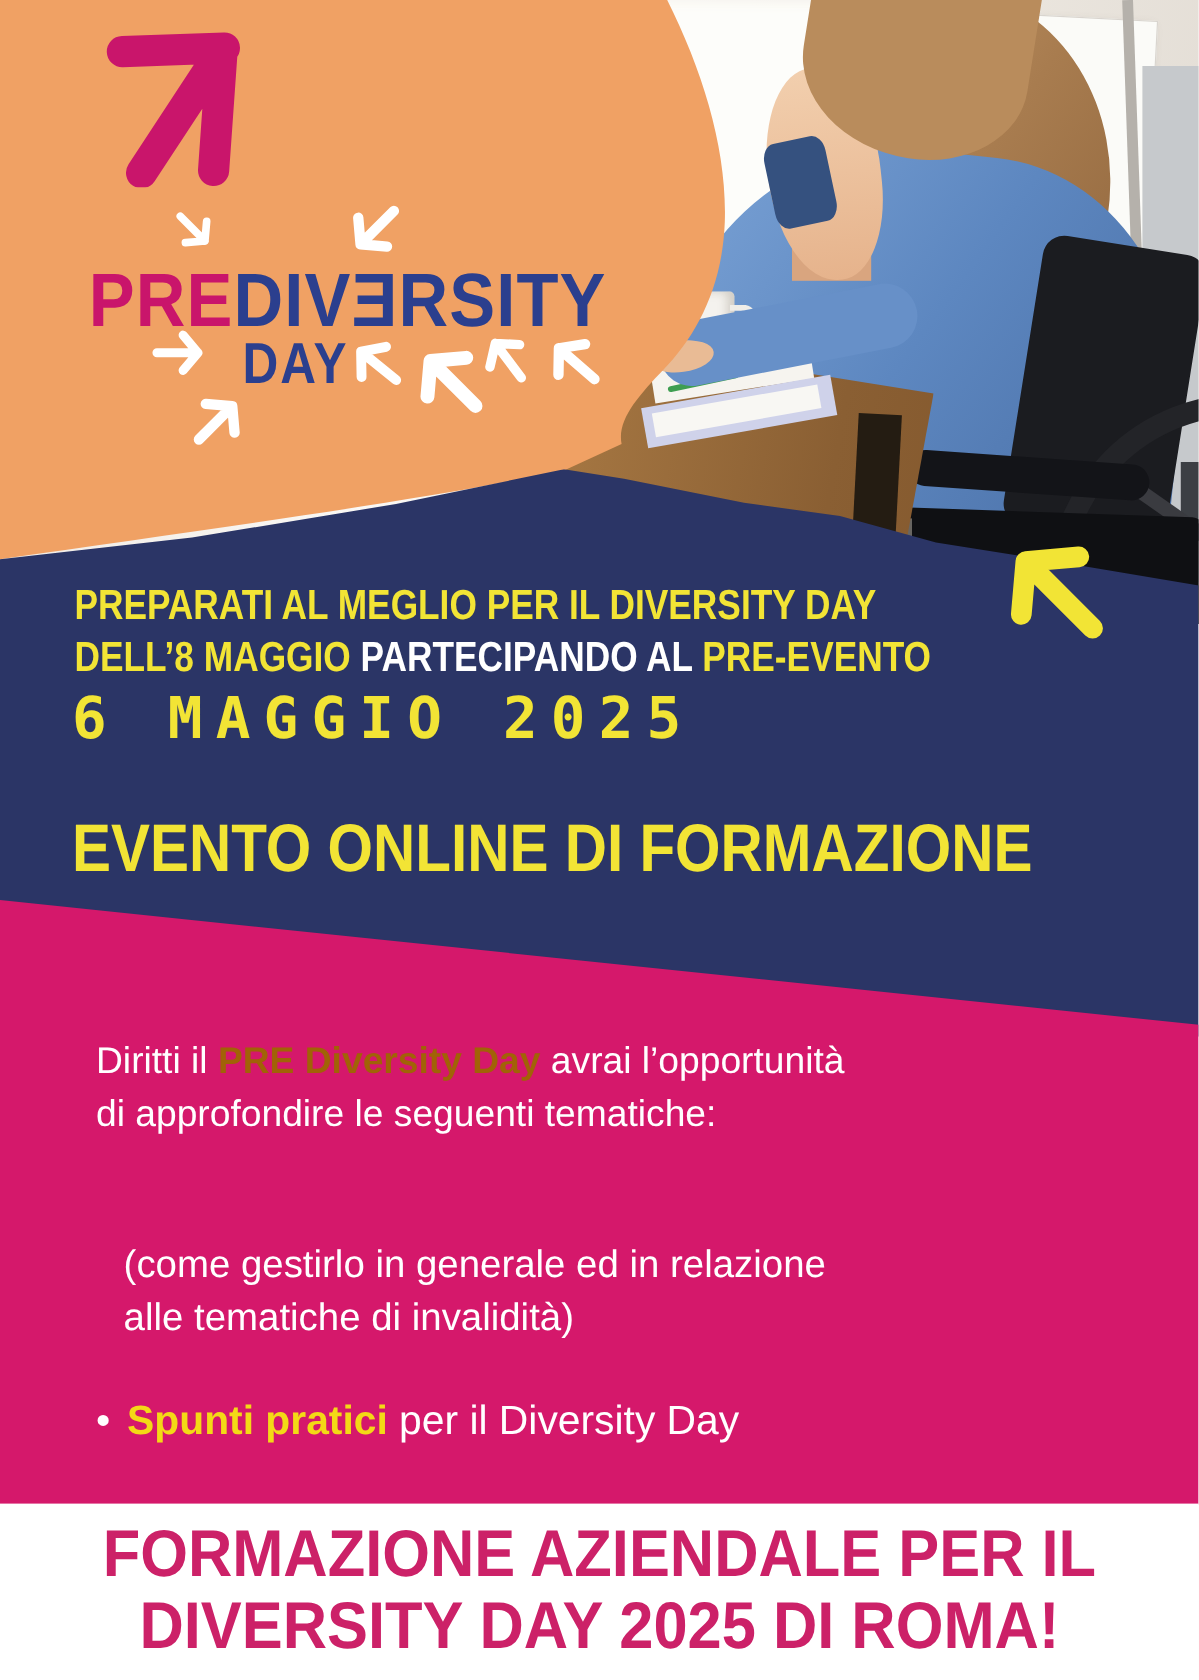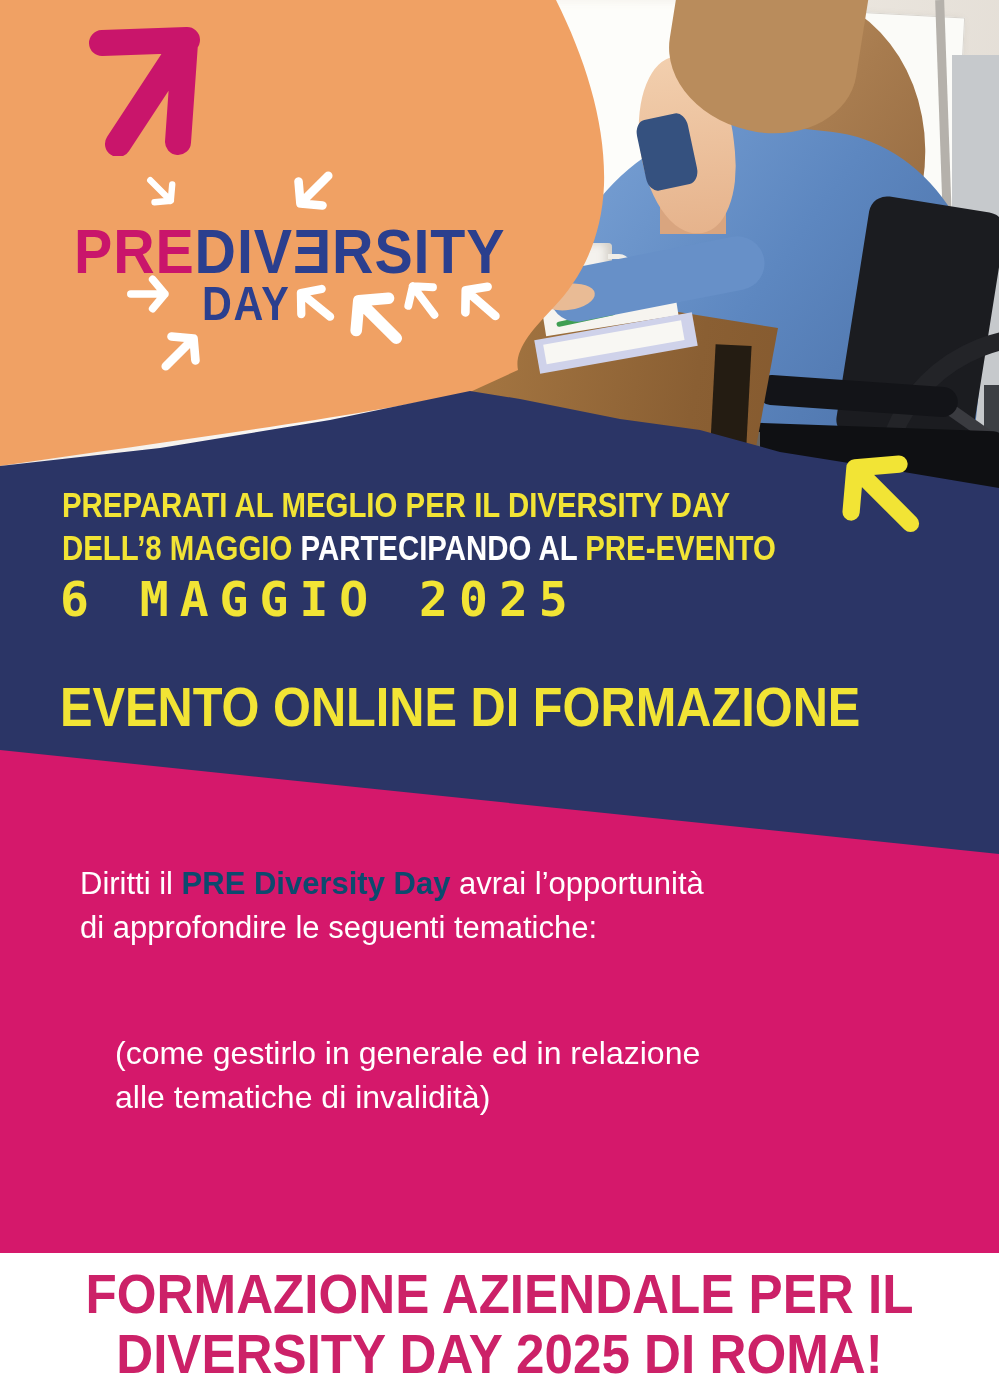--- a/index.html
+++ b/index.html
@@ -79,25 +79,25 @@
            transform:scaleX(.84);transform-origin:left top;line-height:1.18;}
   .h-line2 .w{color:#ffffff;}
   .date-line{left:60px;top:575px;font-family:"DejaVu Sans Mono",monospace;font-size:48px;
              font-weight:700;color:#f2e435;letter-spacing:11px;line-height:1;}
   .time-line{left:62px;top:629px;font-family:"DejaVu Sans Mono",monospace;font-size:37px;
              font-weight:700;color:#ffffff;letter-spacing:1px;line-height:1.5;}
   .evento-line{left:60px;top:679px;font-size:56px;font-weight:700;color:#f2e435;
                transform:scaleX(.87);transform-origin:left top;line-height:1;}
 
   .intro{left:80px;top:862px;font-size:31px;color:#ffffff;line-height:44px;}
-  .intro b{color:#0c4a6e;font-weight:700;}
+  .intro b{color:#a16207;font-weight:700;}
   .bullet-row{left:80px;font-size:34px;line-height:1.2;color:#ffffff;}
   .bullet-row .dot{color:#ffffff;margin-right:14px;}
   .bullet-row b{color:#f3d916;font-weight:700;}
-  .sub-row{left:103px;font-size:32px;color:#ffffff;line-height:1.2;margin-left:12px;}
+  .sub-row{left:103px;font-size:32px;color:#ffffff;line-height:1.2;}
 
   .footer-txt{left:0;top:1264px;width:999px;text-align:center;font-size:55px;font-weight:700;
               color:#cc2168;line-height:60px;transform:scaleX(.93);transform-origin:50% 0;z-index:9;}
 </style>
 </head>
 <body>
 
 <div class="poster">
 
   <svg width="0" height="0" style="position:absolute">
@@ -194,19 +194,20 @@
   <div class="txt date-line">6 MAGGIO 2025</div>
   <div class="txt evento-line">EVENTO ONLINE DI FORMAZIONE</div>
 
   <div class="txt intro">
     <span>Diritti il </span><b>PRE Diversity Day</b><span> avrai l’opportunità</span><br>
     <span>di approfondire le seguenti tematiche:</span>
   </div>
 
   <div class="txt sub-row" style="top:1034px">(come gestirlo in generale ed in relazione</div>
   <div class="txt sub-row" style="top:1078px">alle tematiche di invalidità)</div>
+  <div class="txt bullet-row" style="top:1164px"><span class="dot">•</span><b>Spunti pratici</b><span> per il Diversity Day</span></div>
 
   <div class="txt footer-txt">
     <span>FORMAZIONE AZIENDALE PER IL</span><br>
     <span>DIVERSITY DAY 2025 DI ROMA!</span>
   </div>
 
 </div>
 
 </body></html>

